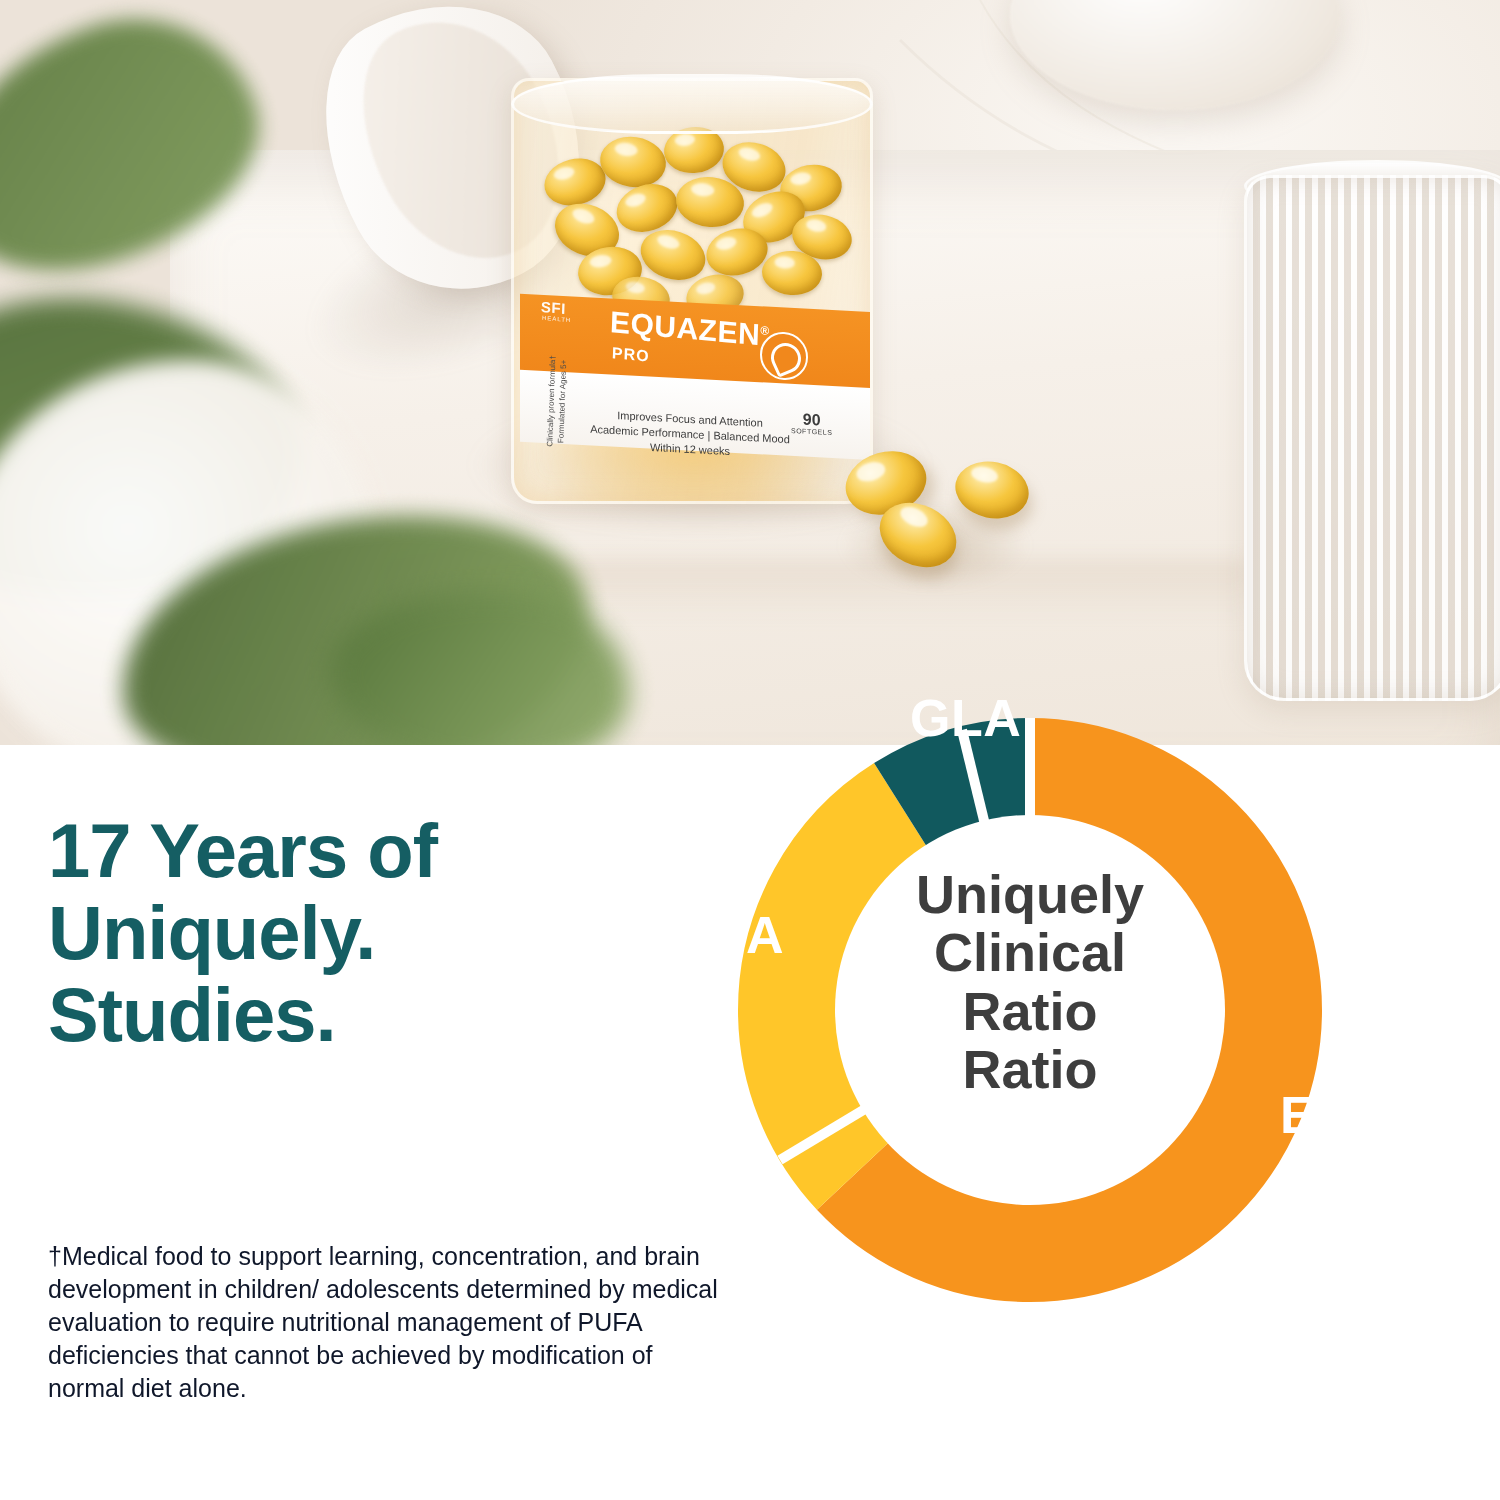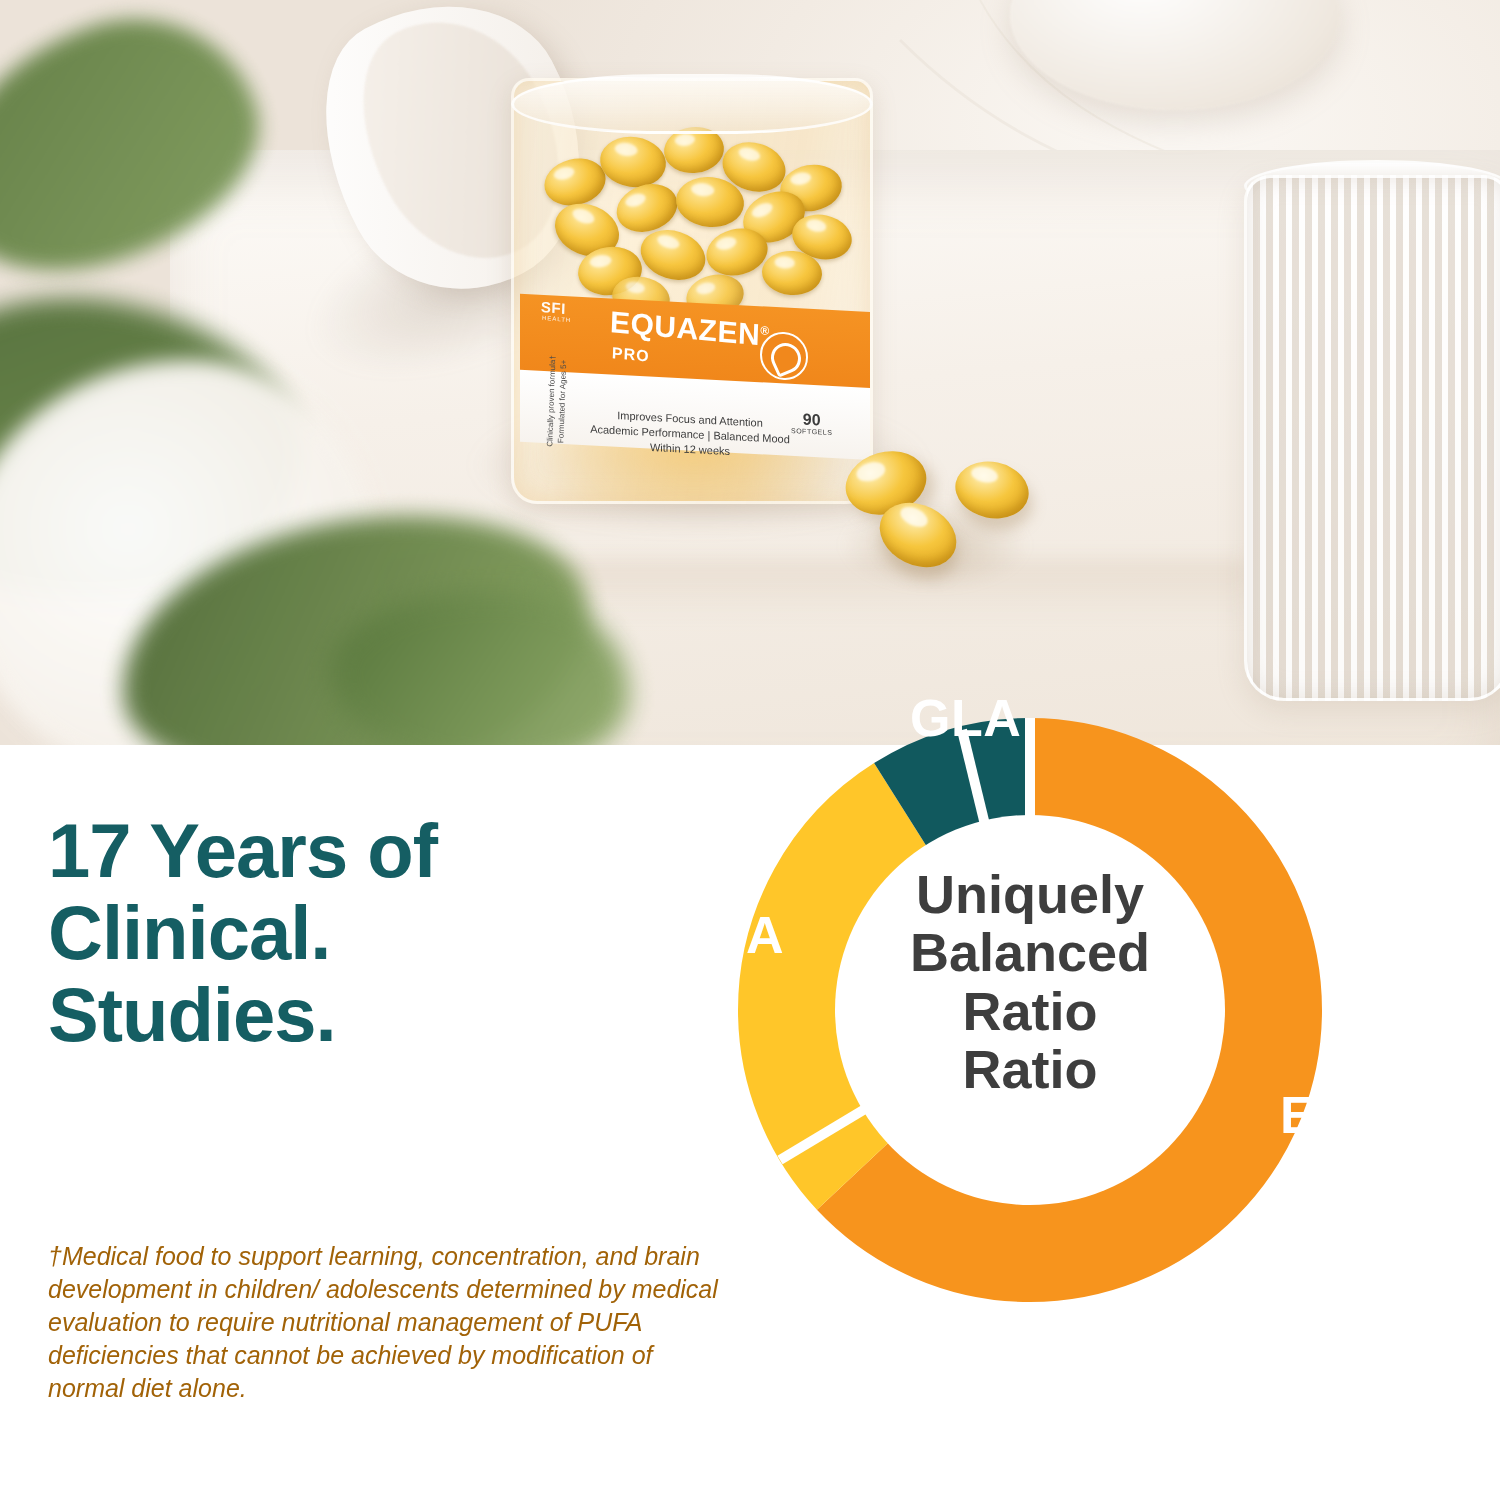--- a/index.html
+++ b/index.html
@@ -371,24 +371,23 @@
     font-size: 76px;
     line-height: 1.08;
     font-weight: bold;
     letter-spacing: -1px;
   }
   .disclaimer {
     position: absolute;
     left: 48px;
     top: 495px;
     width: 680px;
-    color: #a16207;
+    color: #0f172a;
     font-size: 25px;
     line-height: 1.32;
-    font-style: italic;
   }
 
   
   .donut-wrap {
     position: absolute;
     left: 640px;
     top: -125px;
     width: 780px;
     height: 880px;
   }
@@ -510,21 +509,21 @@
     <div class="loose-shadow" style="left:840px; top:500px; width:190px; height:90px;"></div>
     <div class="loose" style="left:845px; top:452px; width:82px; height:62px; transform:rotate(-16deg);"></div>
     <div class="loose" style="left:955px; top:462px; width:74px; height:56px; transform:rotate(12deg);"></div>
     <div class="loose" style="left:878px; top:505px; width:80px; height:60px; transform:rotate(26deg);"></div>
   </div>
 
   <div class="panel">
 
     <div class="headline">
       <div>17 Years of</div>
-      <div>Clinical.</div>
+      <div>Uniquely.</div>
       <div>Studies.</div>
     </div>
 
     <div class="disclaimer">†Medical food to support learning, concentration, and brain development in children/ adolescents determined by medical evaluation to require nutritional management of PUFA deficiencies that cannot be achieved by modification of normal diet alone.</div>
 
     <div class="donut-wrap">
       <svg class="donut" viewBox="0 0 780 780">
 
         <circle r="195" cx="390" cy="390" fill="transparent" stroke="#F7941D" stroke-width="194" stroke-dasharray="771.8 453.4" transform="rotate(-90 390 390)"></circle>
 
@@ -536,21 +535,21 @@
           <line x1="390" y1="390" x2="390" y2="98"></line>
           <line x1="390" y1="390" x2="140" y2="540"></line>
           <line x1="390" y1="390" x2="322" y2="110"></line>
         </g>
       </svg>
 
       <div class="donut-hole"></div>
 
       <div class="center-label">
         <div>Uniquely</div>
-        <div>Balanced</div>
+        <div>Clinical</div>
         <div>Ratio</div>
         <div>Ratio</div>
       </div>
 
       <div class="slice-label lbl-gla">GLA</div>
       <div class="slice-label lbl-dha">DHA</div>
       <div class="slice-label lbl-epa">EPA</div>
     </div>
 
   </div>

